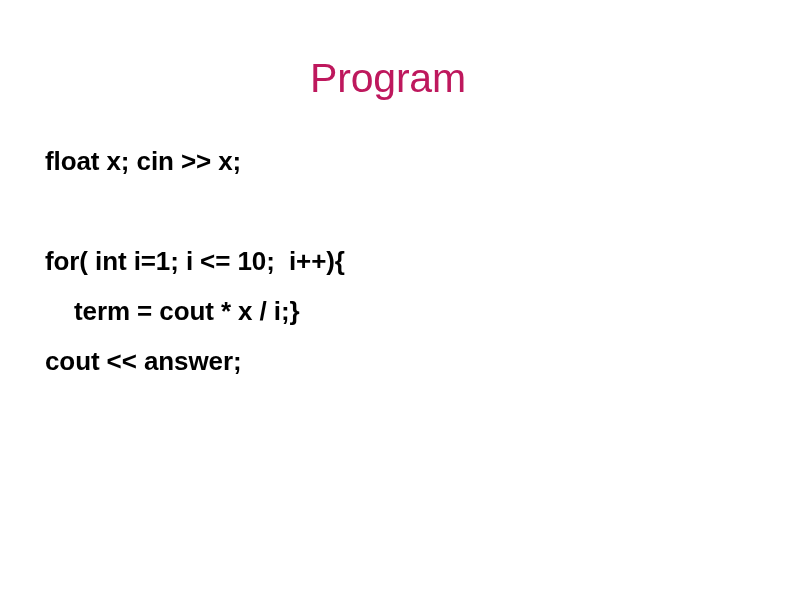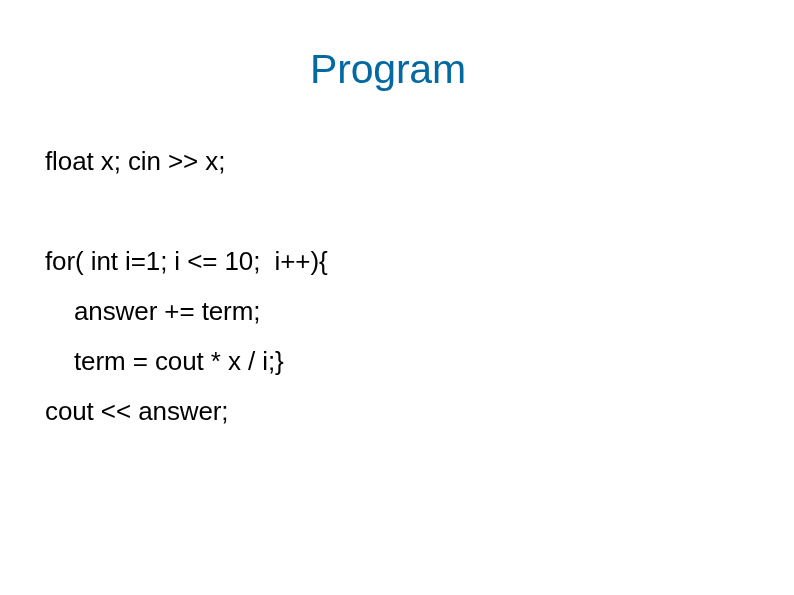--- a/index.html
+++ b/index.html
@@ -20,43 +20,43 @@
     position: relative;
     width: 794px;
     height: 595px;
     background: #ffffff;
     box-sizing: border-box;
   }
 
   .slide-title {
     position: absolute;
     left: 0;
-    top: 46px;
+    top: 55px;
     width: 776px;
     text-align: center;
     font-size: 41px;
     line-height: 46px;
     font-weight: 400;
-    color: #0369a1;
+    color: #be185d;
     letter-spacing: -0.2px;
     white-space: pre;
   }
 
   .slide-body {
     position: absolute;
     left: 45px;
     top: 136px;
     width: 710px;
   }
 
   .code-line {
     font-size: 26px;
     line-height: 50px;
     height: 50px;
-    font-weight: 400;
+    font-weight: 700;
     color: #000000;
     white-space: pre;
     letter-spacing: -0.1px;
     text-align: left;
   }
 
   .code-line.indent {
     padding-left: 29px;
   }
 
@@ -68,18 +68,17 @@
 <body>
 
 <div class="slide">
 
   <div class="slide-title">Program</div>
 
   <div class="slide-body">
     <div class="code-line">float x; cin &gt;&gt; x;</div>
     <div class="code-line blank"></div>
     <div class="code-line">for( int i=1; i &lt;= 10;  i++){</div>
-    <div class="code-line indent">answer += term;</div>
     <div class="code-line indent">term = cout * x / i;}</div>
     <div class="code-line">cout &lt;&lt; answer;</div>
   </div>
 
 </div>
 
 </body></html>

